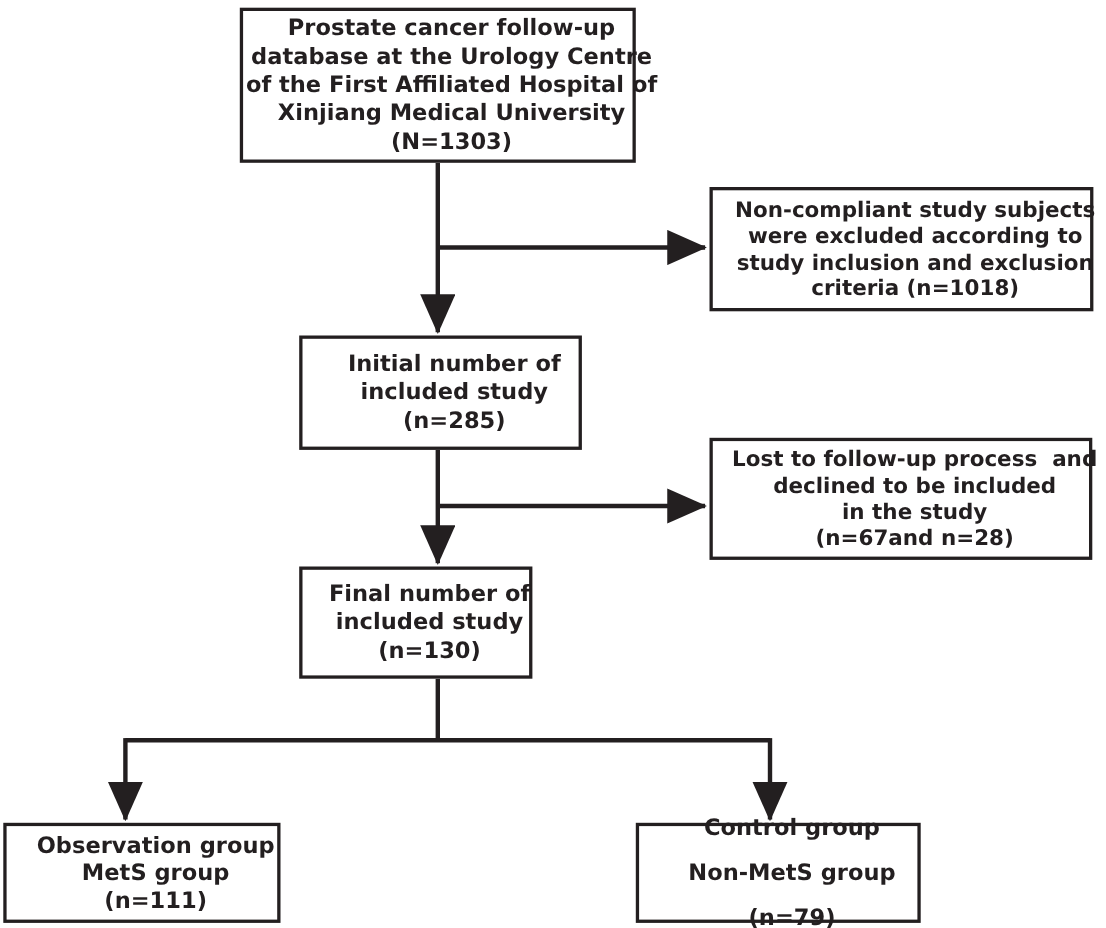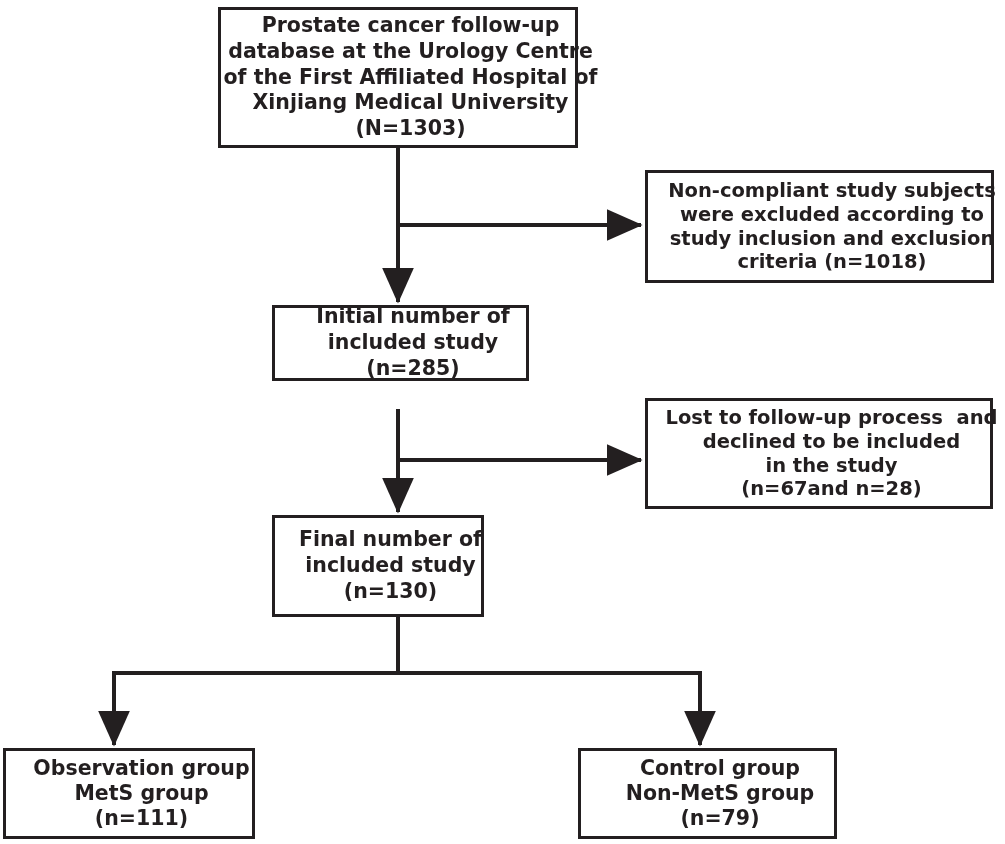--- a/index.html
+++ b/index.html
@@ -42,25 +42,25 @@
   }
   .node .line {
     display: block;
     white-space: pre;
     line-height: 1.26;
   }
 
   
   #node-source   { left: 218px; top: 7px;   width: 360px; height: 141px; font-size: 20.5px; }
   #node-excluded { left: 645px; top: 170px; width: 349px; height: 113px; font-size: 19.5px; }
-  #node-initial  { left: 272px; top: 305px; width: 257px; height: 76px; font-size: 20.5px; }
+  #node-initial  { left: 272px; top: 305px; width: 257px; height: 104px; font-size: 20.5px; }
   #node-lost     { left: 645px; top: 398px; width: 348px; height: 111px; font-size: 19.5px; }
   #node-final    { left: 272px; top: 515px; width: 212px; height: 102px; font-size: 20.5px; }
   #node-obs      { left: 3px;   top: 748px; width: 252px; height: 91px;  font-size: 20.5px; }
-  #node-ctrl     { left: 578px; top: 748px; width: 259px; height: 91px;  font-size: 20.5px; }
+  #node-ctrl     { left: 578px; top: 748px; width: 259px; height: 91px;  font-size: 20.5px; gap: 16px; }
 
   #node-excluded .line,
   #node-lost .line { line-height: 1.22; }
   #node-obs .line,
   #node-ctrl .line { line-height: 1.22; }
 </style>
 </head>
 <body>
 
 <div id="canvas">

